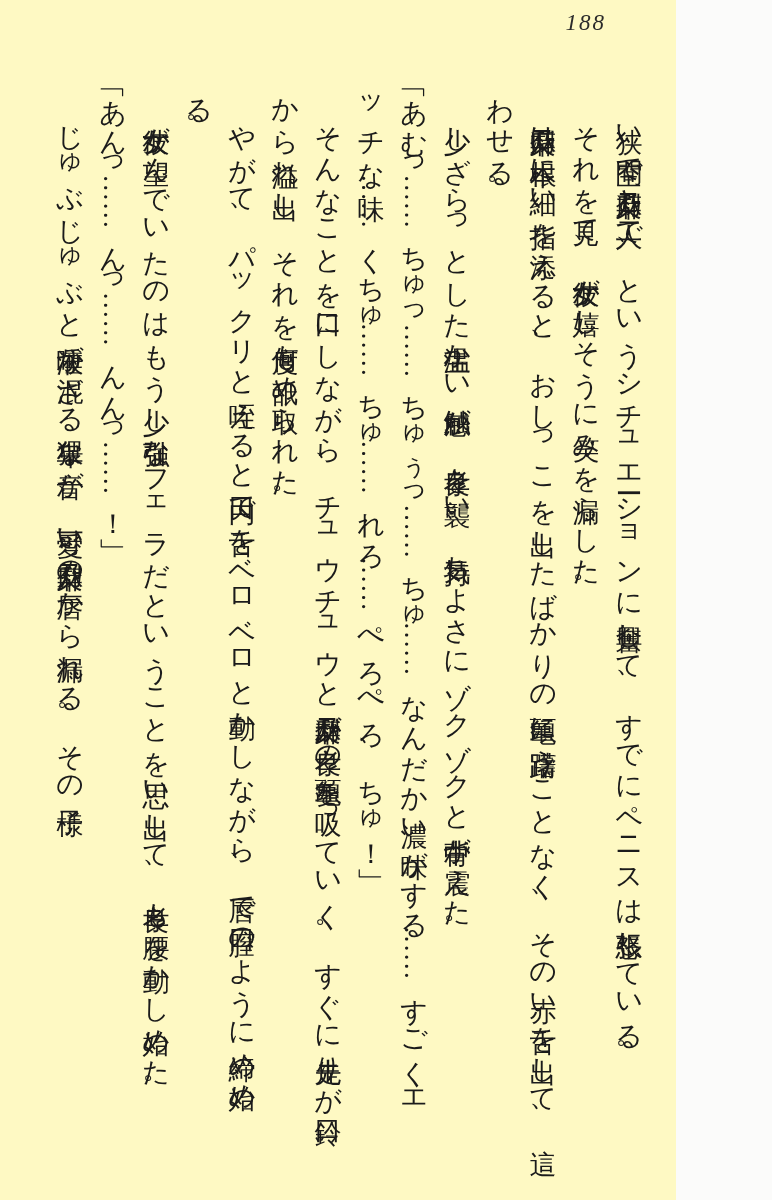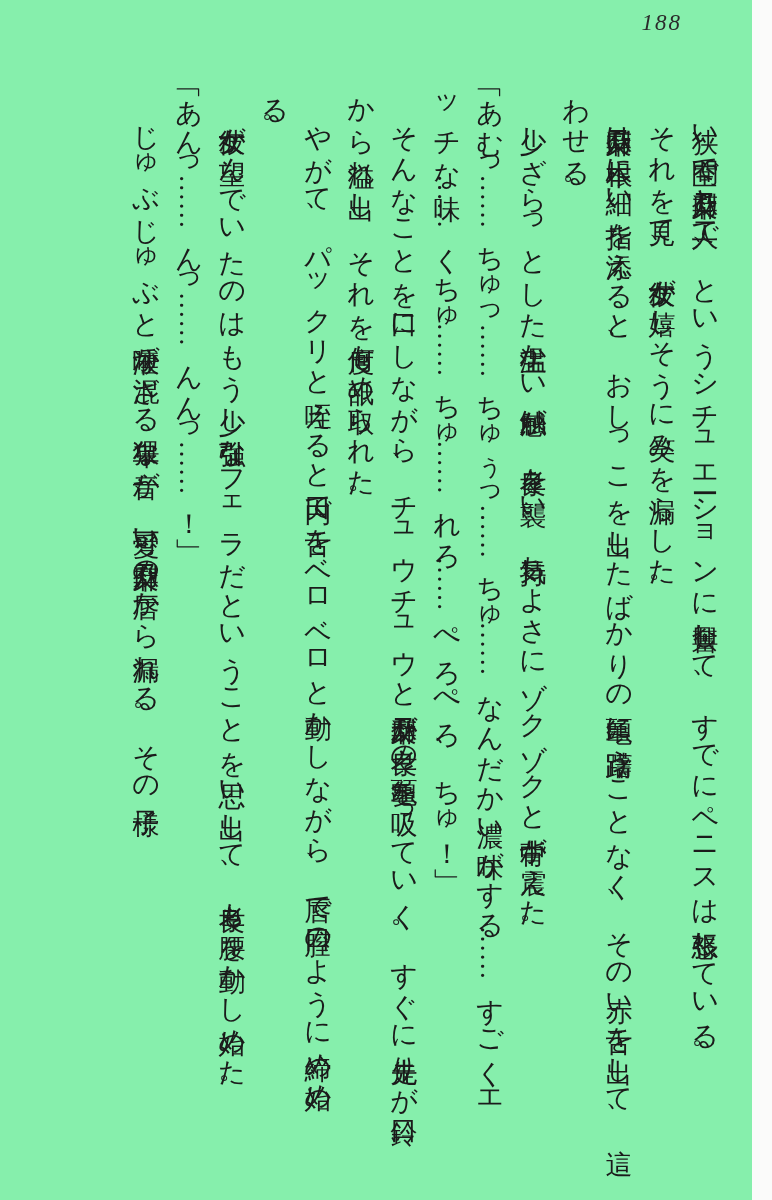--- a/index.html
+++ b/index.html
@@ -4,23 +4,23 @@
 <style>
   html, body {
     margin: 0;
     padding: 0;
     width: 772px;
     height: 1200px;
     background: #fbfbfa;
   }
   .book-page {
     position: relative;
-    width: 752px;
+    width: 676px;
     height: 1200px;
-    background: #86efac;
+    background: #fef9c3;
     overflow: hidden;
     font-family: "Liberation Serif", "DejaVu Serif", serif;
     color: #1b1b1b;
   }
   .page-number {
     position: absolute;
     top: 10px;
     right: 70px;
     font-size: 23px;
     font-style: italic;

